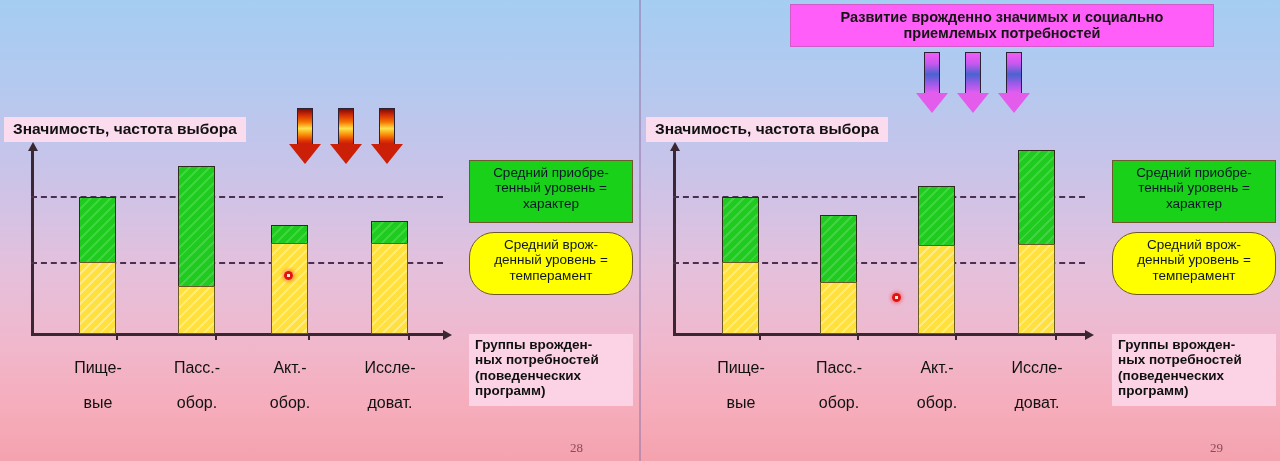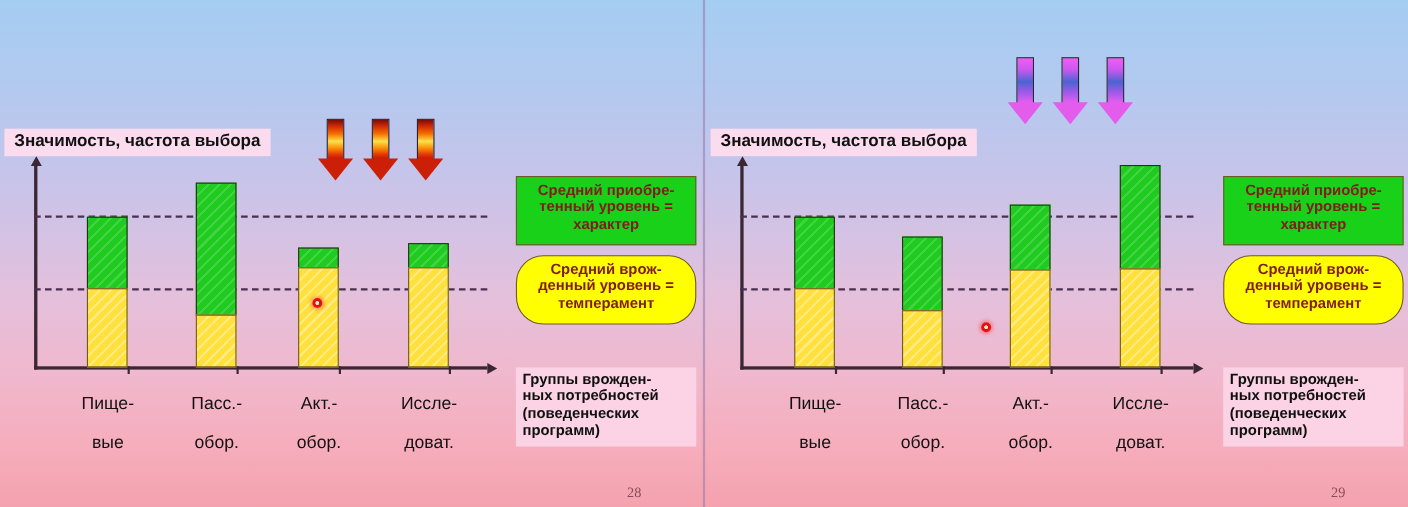--- a/index.html
+++ b/index.html
@@ -32,21 +32,21 @@
   .banner-orange{background:#f79d1e;}
   .banner-magenta{background:#ff5ef9;}
 
   .axis-label{
     position:absolute;box-sizing:border-box;
     background:#fbdcee;color:#111;font-weight:bold;
     font-size:15.5px;padding:3px 9px 4px;white-space:nowrap;
   }
   .legend-box{
     position:absolute;box-sizing:border-box;
-    text-align:center;font-weight:bold;color:#7f1d1d;
+    text-align:center;font-weight:normal;color:#0f172a;
     line-height:1.13;font-size:13.5px;padding:4px 5px 5px;
     border:1px solid #6d5a2a;
   }
   .legend-green{background:#19d119;}
   .legend-yellow{background:#ffff00;border-radius:25px;}
   .caption-box{
     position:absolute;box-sizing:border-box;
     background:#fbd3e4;color:#101010;font-weight:bold;
     font-size:13.5px;line-height:1.14;padding:3px 6px 4px;
   }
@@ -198,20 +198,21 @@
       <div>ных потребностей</div>
       <div>(поведенческих</div>
       <div>программ)</div>
     </div>
 
     <div class="page-num" style="left:570px;top:440px;">28</div>
   </div>
 
   <div class="slide slide-right">
 
+    <div class="banner banner-magenta" style="left:150px;top:4px;width:424px;font-size:14.5px;">Развитие врожденно значимых и социально приемлемых потребностей</div>
 
     <div class="arrow arrow-cool" style="left:276px;top:52px;width:32px;height:62px;">
       <div class="shaft" style="width:16px;height:43px;"></div>
       <div class="head" style="top:41px;border-left:16px solid transparent;border-right:16px solid transparent;"></div>
     </div>
     <div class="arrow arrow-cool" style="left:317px;top:52px;width:32px;height:62px;">
       <div class="shaft" style="width:16px;height:43px;"></div>
       <div class="head" style="top:41px;border-left:16px solid transparent;border-right:16px solid transparent;"></div>
     </div>
     <div class="arrow arrow-cool" style="left:358px;top:52px;width:32px;height:62px;">

